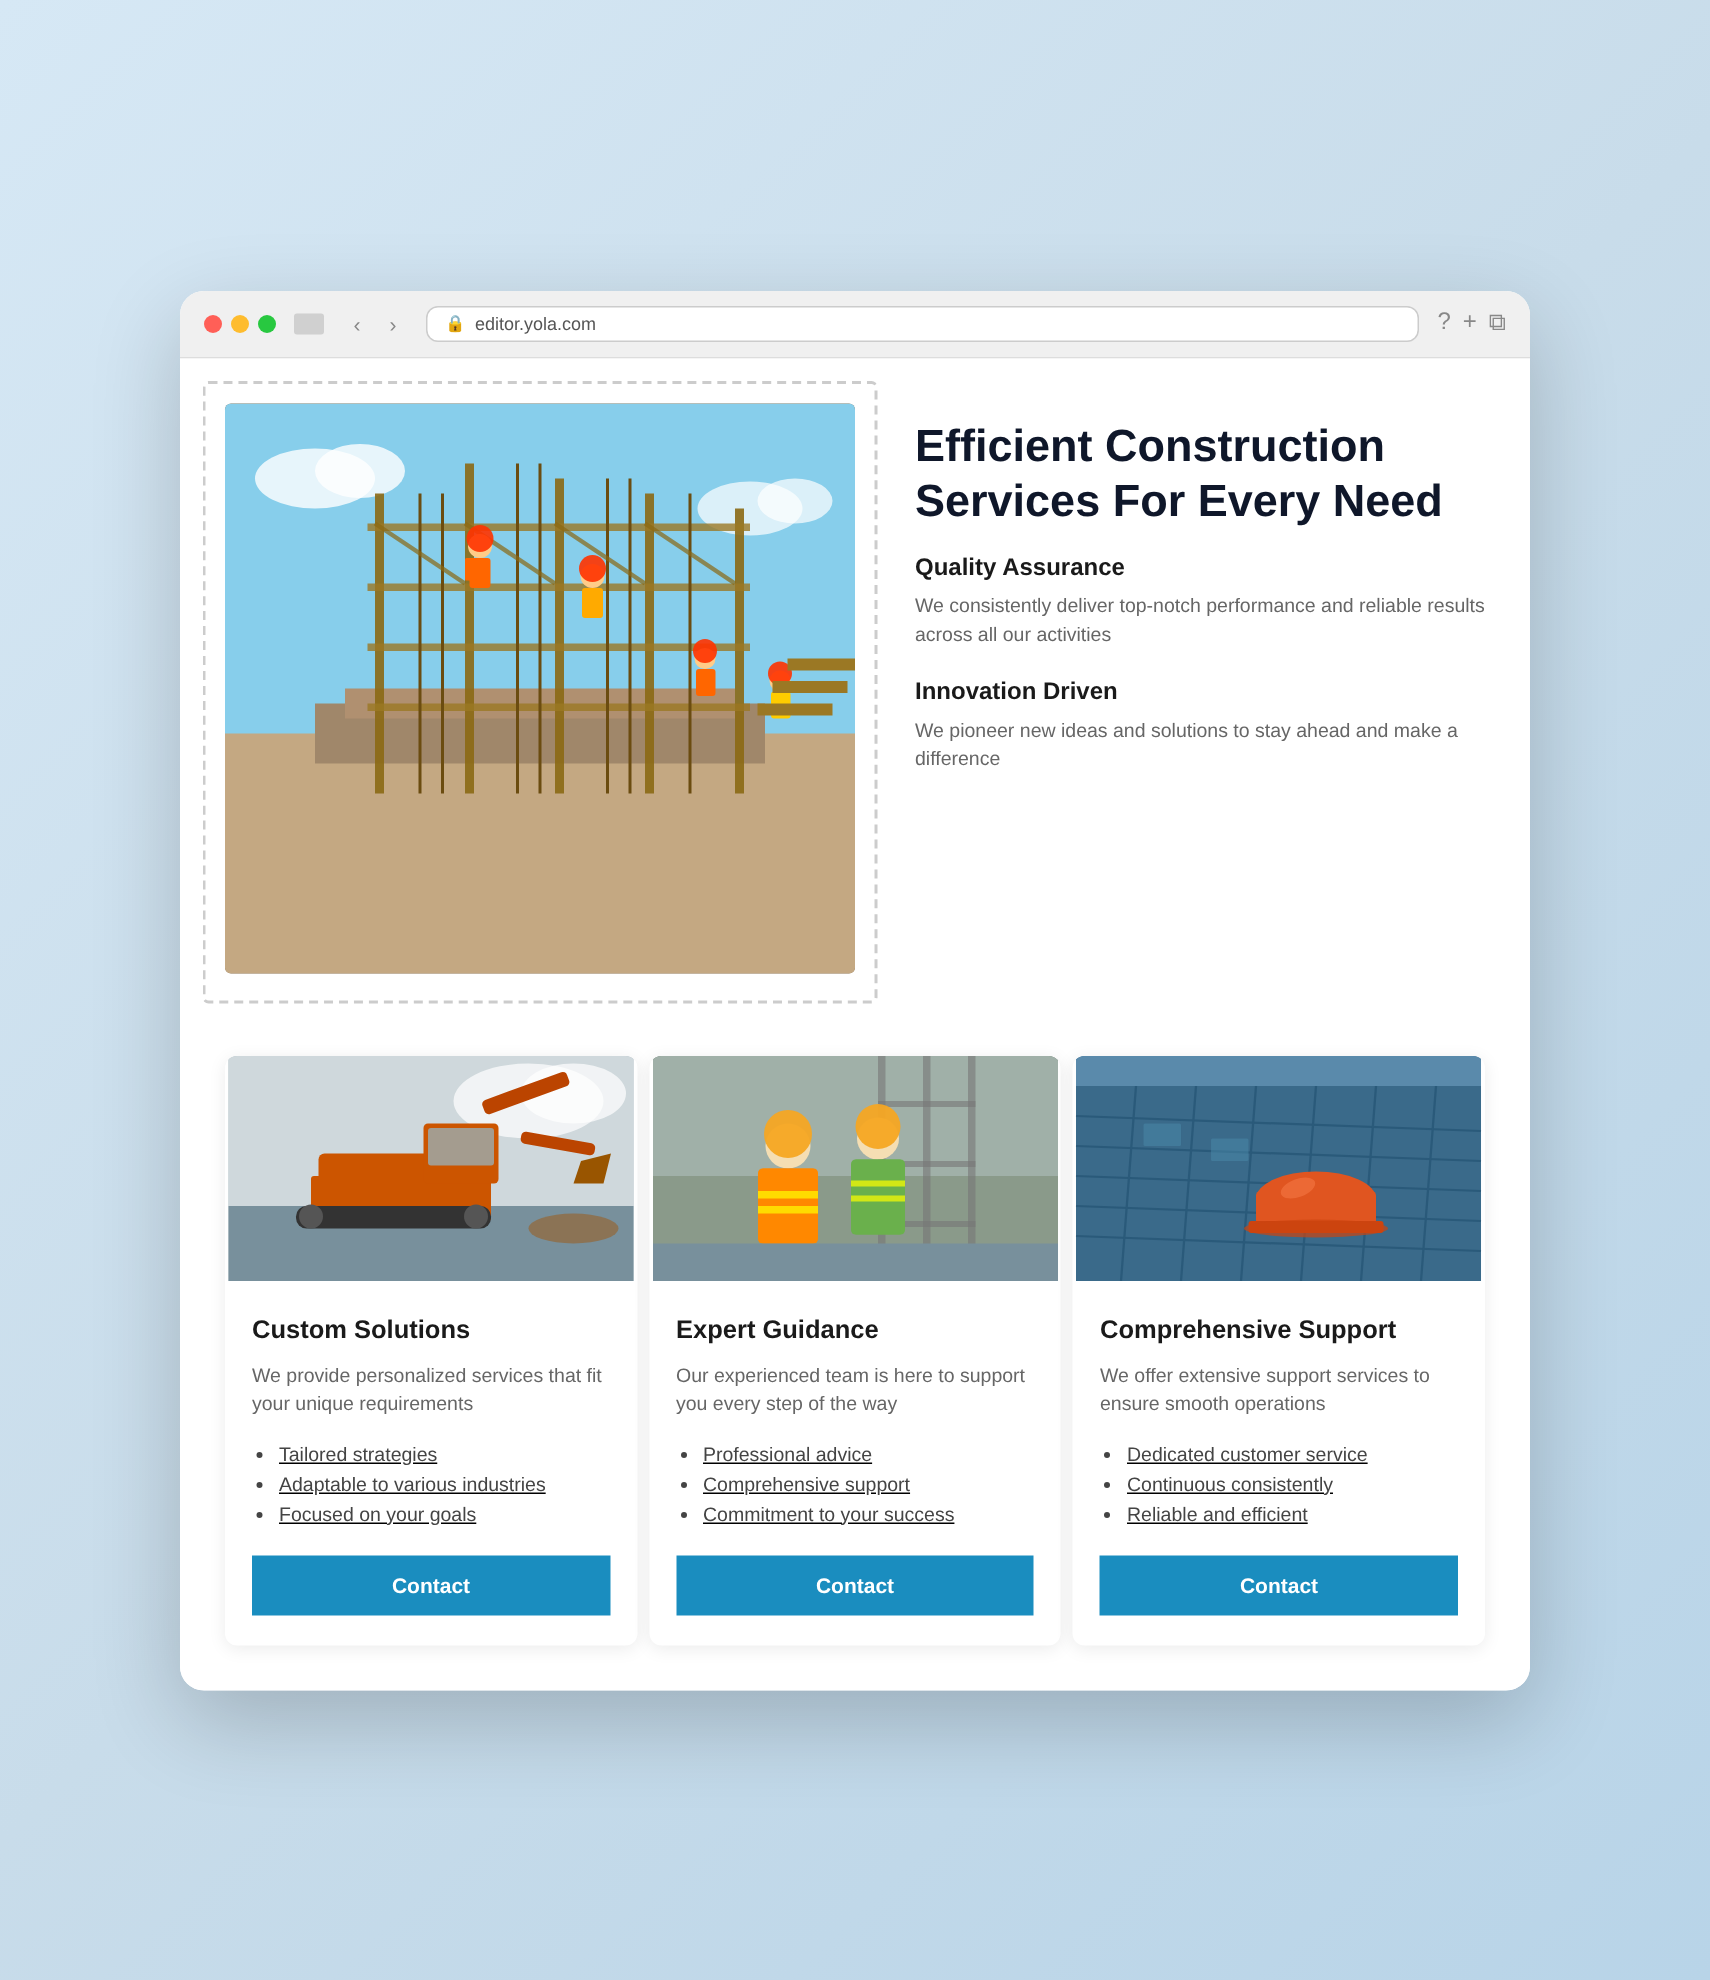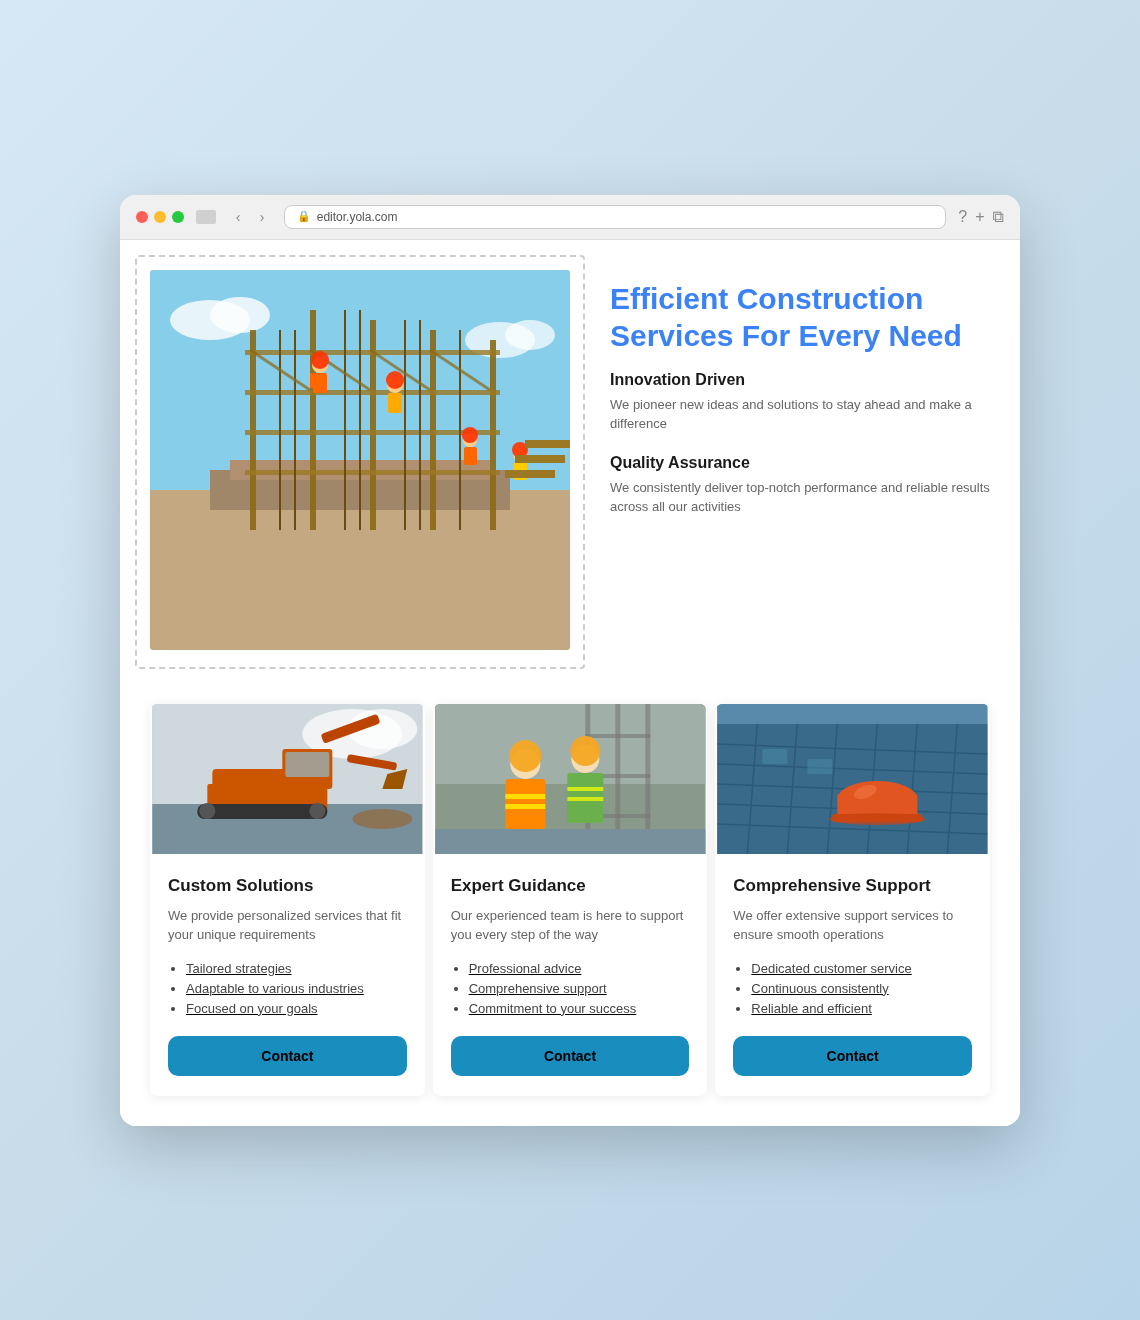--- a/index.html
+++ b/index.html
@@ -114,21 +114,21 @@
       overflow: hidden;
     }
     
     .hero-text {
       flex: 1;
       padding-top: 10px;
     }
     .hero-title {
       font-size: 30px;
       font-weight: 800;
-      color: #3b82f6;
+      color: #0f172a;
       line-height: 1.25;
       margin-bottom: 16px;
     }
     .hero-desc {
       font-size: 14px;
       color: #666;
       line-height: 1.6;
       margin-bottom: 28px;
     }
     .feature-item {
@@ -184,23 +184,23 @@
     }
     .card-list li {
       font-size: 13px;
       color: #444;
       margin-bottom: 5px;
     }
     .contact-btn {
       display: block;
       width: 100%;
       background: #1a8dbf;
-      color: #000000;
+      color: #ffffff;
       border: none;
-      border-radius: 10px;
+      border-radius: 0;
       padding: 12px;
       font-size: 14px;
       font-weight: 600;
       cursor: pointer;
       text-align: center;
     }
   </style>
 </head>
 <body>
 
@@ -292,27 +292,27 @@
           <rect x="355" y="200" width="50" height="8" fill="#9b7824"></rect>
           <rect x="365" y="185" width="50" height="8" fill="#9b7824"></rect>
           <rect x="375" y="170" width="45" height="8" fill="#9b7824"></rect>
         </svg>
       </div>
 
       <div class="hero-text">
         <h1 class="hero-title">Efficient Construction Services For Every Need</h1>
 
         <div class="feature-item">
+          <div class="feature-title">Quality Assurance</div>
+          <div class="feature-desc">We consistently deliver top-notch performance and reliable results across all our activities</div>
+        </div>
+
+        <div class="feature-item">
           <div class="feature-title">Innovation Driven</div>
           <div class="feature-desc">We pioneer new ideas and solutions to stay ahead and make a difference</div>
-        </div>
-
-        <div class="feature-item">
-          <div class="feature-title">Quality Assurance</div>
-          <div class="feature-desc">We consistently deliver top-notch performance and reliable results across all our activities</div>
         </div>
       </div>
     </div>
 
     <div class="cards-section">
 
       <div class="card">
         <svg class="card-img-bg" viewBox="0 0 270 150" xmlns="http://www.w3.org/2000/svg">
 
           <rect width="270" height="150" fill="#b0bec5"></rect>

